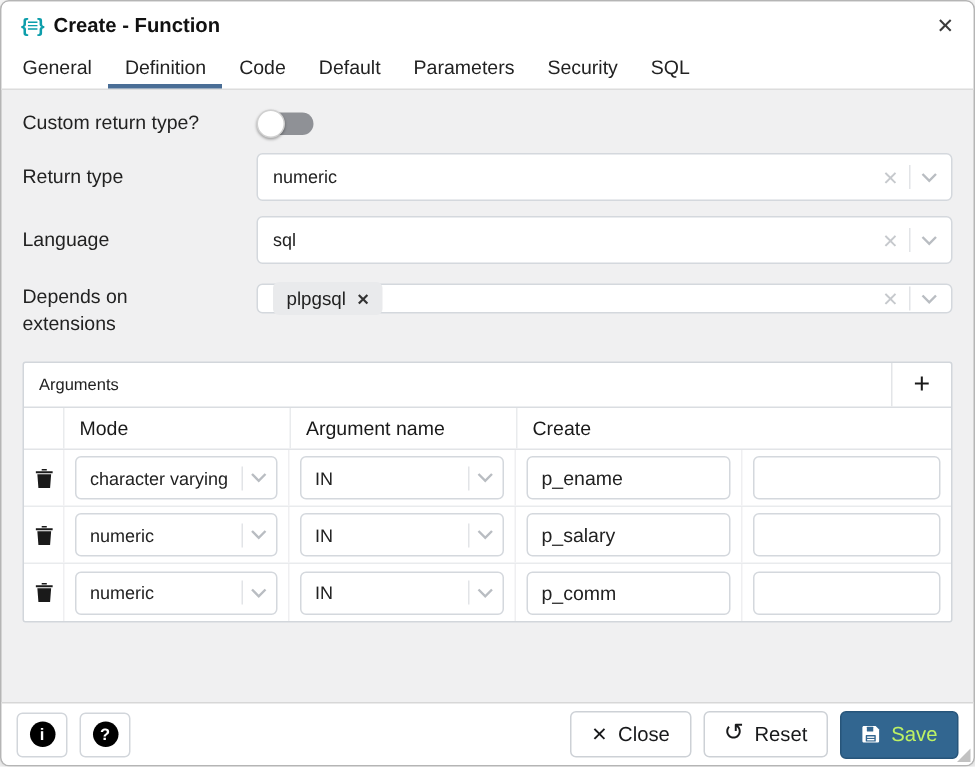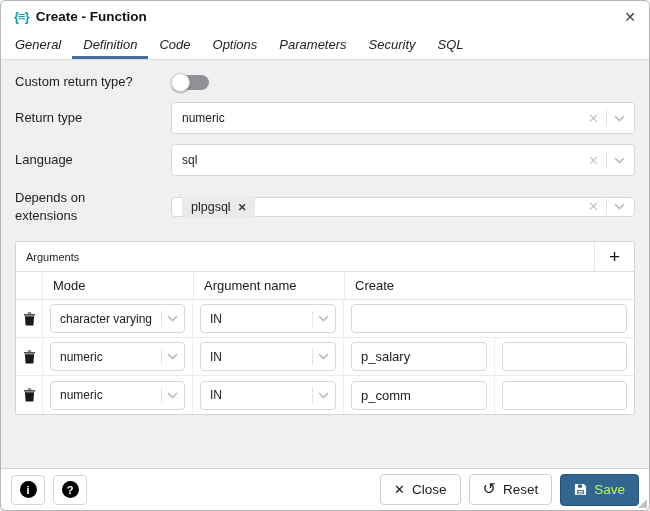--- a/index.html
+++ b/index.html
@@ -13,21 +13,21 @@
     position: relative;
   }
   
   .titlebar { height: 31px; background: #fff; display: flex; align-items: center;
     padding: 0 13px; gap: 7px; flex: 0 0 31px; }
   .fn-badge { color: #0d9eab; font-size: 13px; font-weight: 700; letter-spacing: -1px; }
   .title { font-weight: 700; font-size: 13.5px; color: #111; }
   .titlebar-close { margin-left: auto; font-size: 14px; color: #3c3c3c; cursor: pointer; }
   
   .tabbar { background: #fff; display: flex; padding: 0 3px; border-bottom: 1px solid #dcdcdc;
-    height: 28px; flex: 0 0 28px; font-style: italic; }
+    height: 28px; flex: 0 0 28px; }
   .tab { padding: 0 11px; display: flex; align-items: center; font-size: 13px; color: #222;
     border-bottom: 3px solid transparent; cursor: pointer; }
   .tab.active { border-bottom-color: #4a6e96; }
   
   .body { flex: 1 1 auto; padding: 12px 14px 0; }
   .form-row { display: flex; align-items: center; margin-bottom: 10px; }
   .form-row.top { align-items: flex-start; }
   .form-label { flex: 0 0 156px; font-size: 13px; color: #222; padding-right: 12px; line-height: 1.35; }
   .form-label.narrow span { display: inline-block; max-width: 95px; }
   .control { flex: 1; height: 32px; background: #fff; border: 1px solid #d4d8dd; border-radius: 4px;
@@ -99,21 +99,21 @@
   <div class="titlebar">
     <span class="fn-badge">{≡}</span>
     <span class="title">Create - Function</span>
     <span class="titlebar-close">✕</span>
   </div>
 
   <div class="tabbar">
     <div class="tab">General</div>
     <div class="tab active">Definition</div>
     <div class="tab">Code</div>
-    <div class="tab">Options</div>
+    <div class="tab">Default</div>
     <div class="tab">Parameters</div>
     <div class="tab">Security</div>
     <div class="tab">SQL</div>
   </div>
 
   <div class="body">
 
     <div class="form-row">
       <div class="form-label">Custom return type?</div>
       <div class="toggle">
@@ -147,21 +147,21 @@
           <span class="vsep"></span>
           <span class="chev">
             <svg width="11" height="7" viewBox="0 0 11 7">
                 <polyline points="1,1 5.5,5.5 10,1" fill="none" stroke="#b9bdc2" stroke-width="1.6"></polyline>
               </svg>
           </span>
         </span>
       </div>
     </div>
 
-    <div class="form-row top" style="margin-top:13px;align-items:center;">
+    <div class="form-row top" style="margin-top:13px;">
       <div class="form-label narrow">
         <span>Depends on extensions</span>
       </div>
       <div class="control tall">
         <span class="chip">
           <span>plpgsql</span>
           <span class="chip-x">✕</span>
         </span>
         <span class="control-right">
           <span class="clear-x">✕</span>
@@ -208,20 +208,23 @@
         <div class="cell col-mode">
           <div class="mini-select">
             <span class="control-value">IN</span>
             <span class="vsep"></span>
             <span class="chev">
               <svg width="11" height="7" viewBox="0 0 11 7">
                   <polyline points="1,1 5.5,5.5 10,1" fill="none" stroke="#b9bdc2" stroke-width="1.6"></polyline>
                 </svg>
             </span>
           </div>
+        </div>
+        <div class="cell col-name">
+          <input class="mini-input" value="p_ename" style="">
         </div>
         <div class="cell col-default">
           <input class="mini-input" value="" style="">
         </div>
       </div>
 
       <div class="grid-row">
         <div class="cell col-trash">
           <svg width="13" height="14" viewBox="0 0 13 14">
               <path fill="#1a1a1a" d="M4.8.6h3.4v1H4.8zM.9 2.2h11.2v1.3H.9zM1.9 4.2h9.2l-.7 9.2H2.6z"></path>

